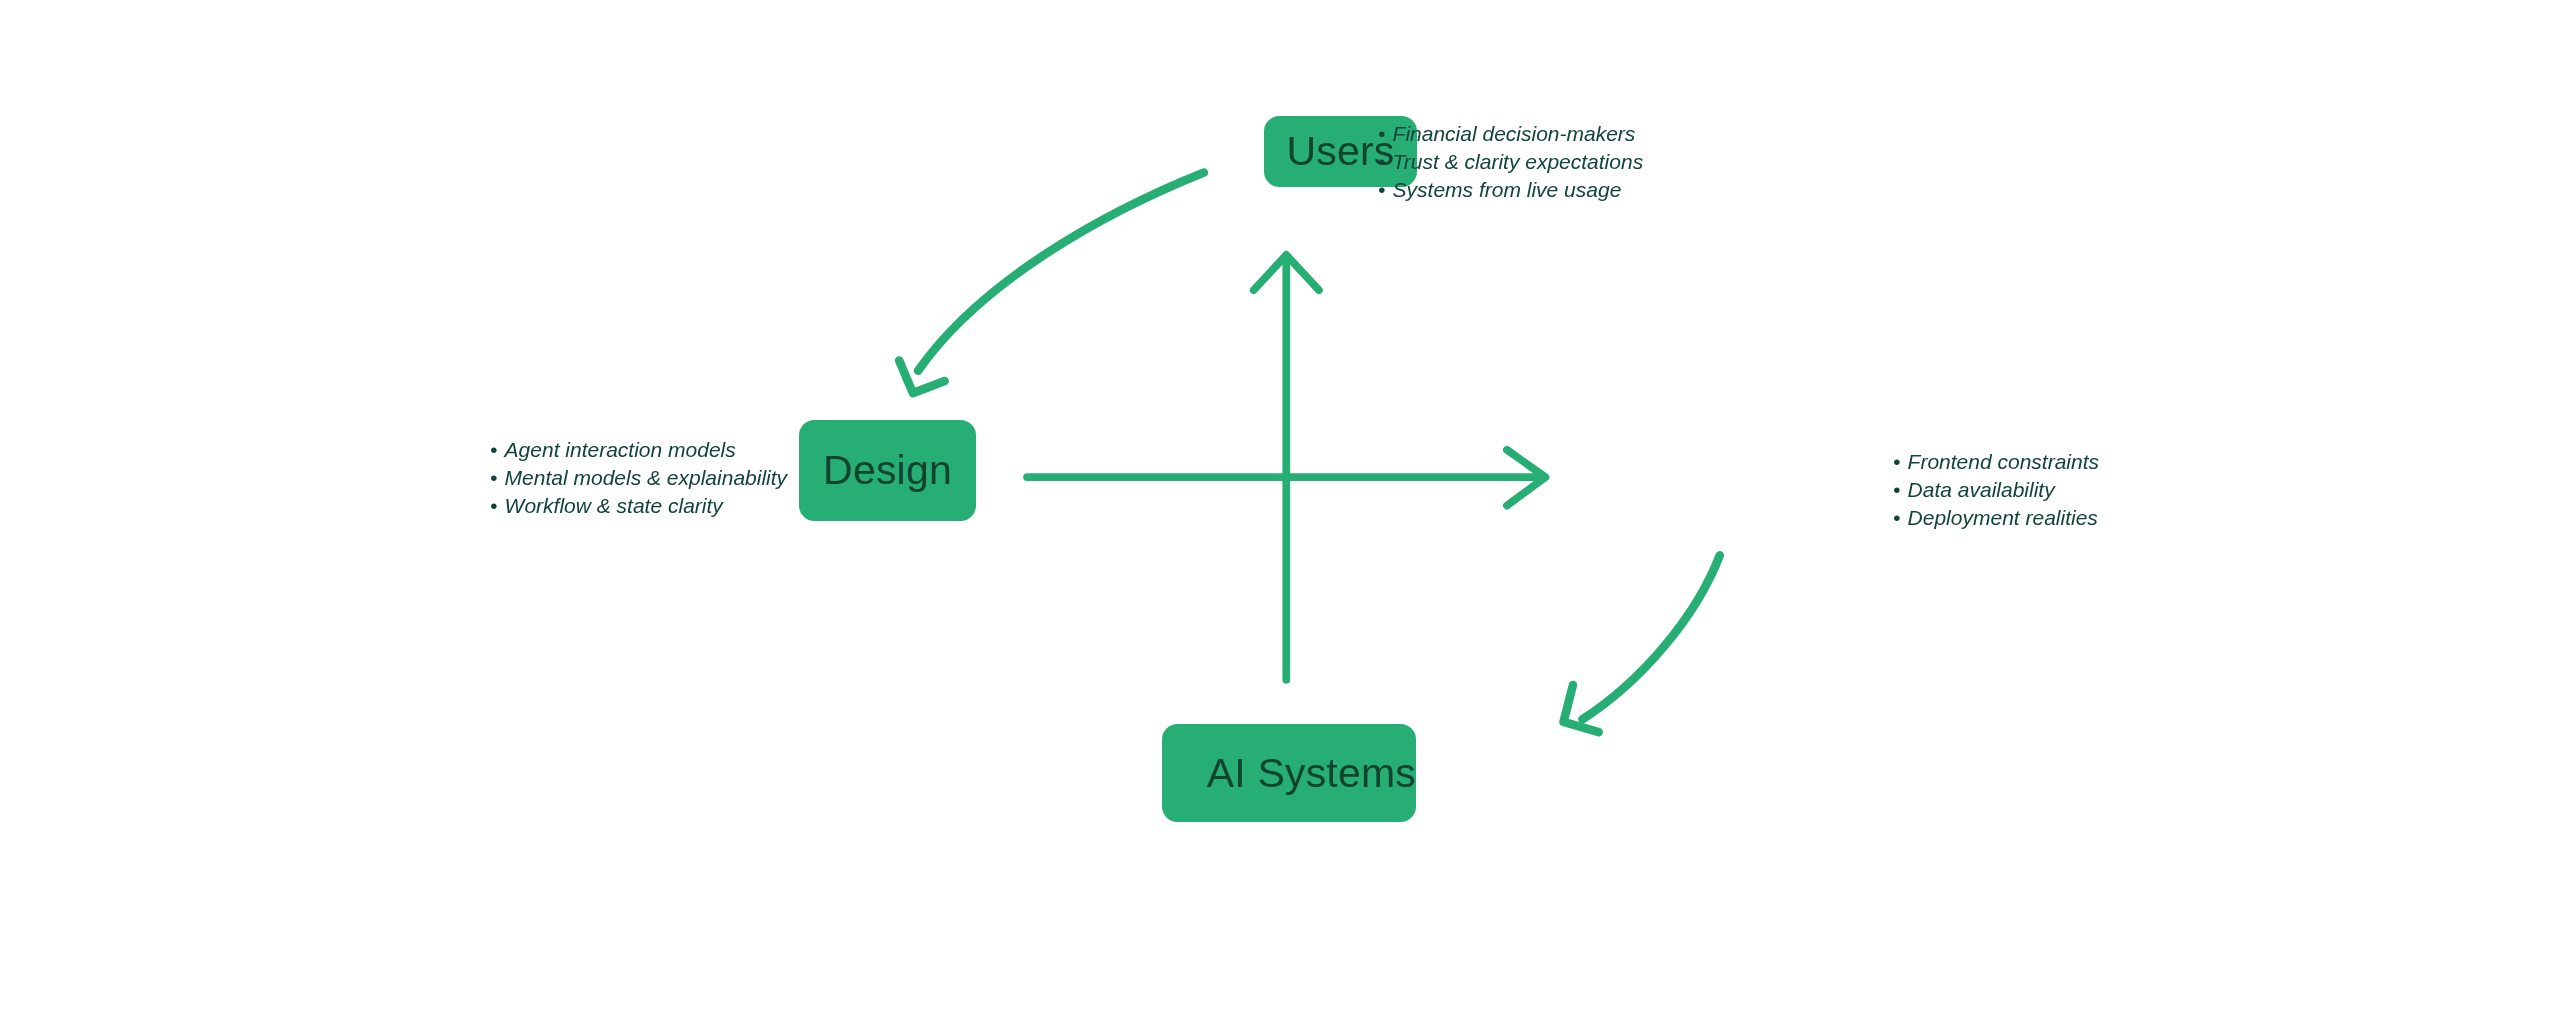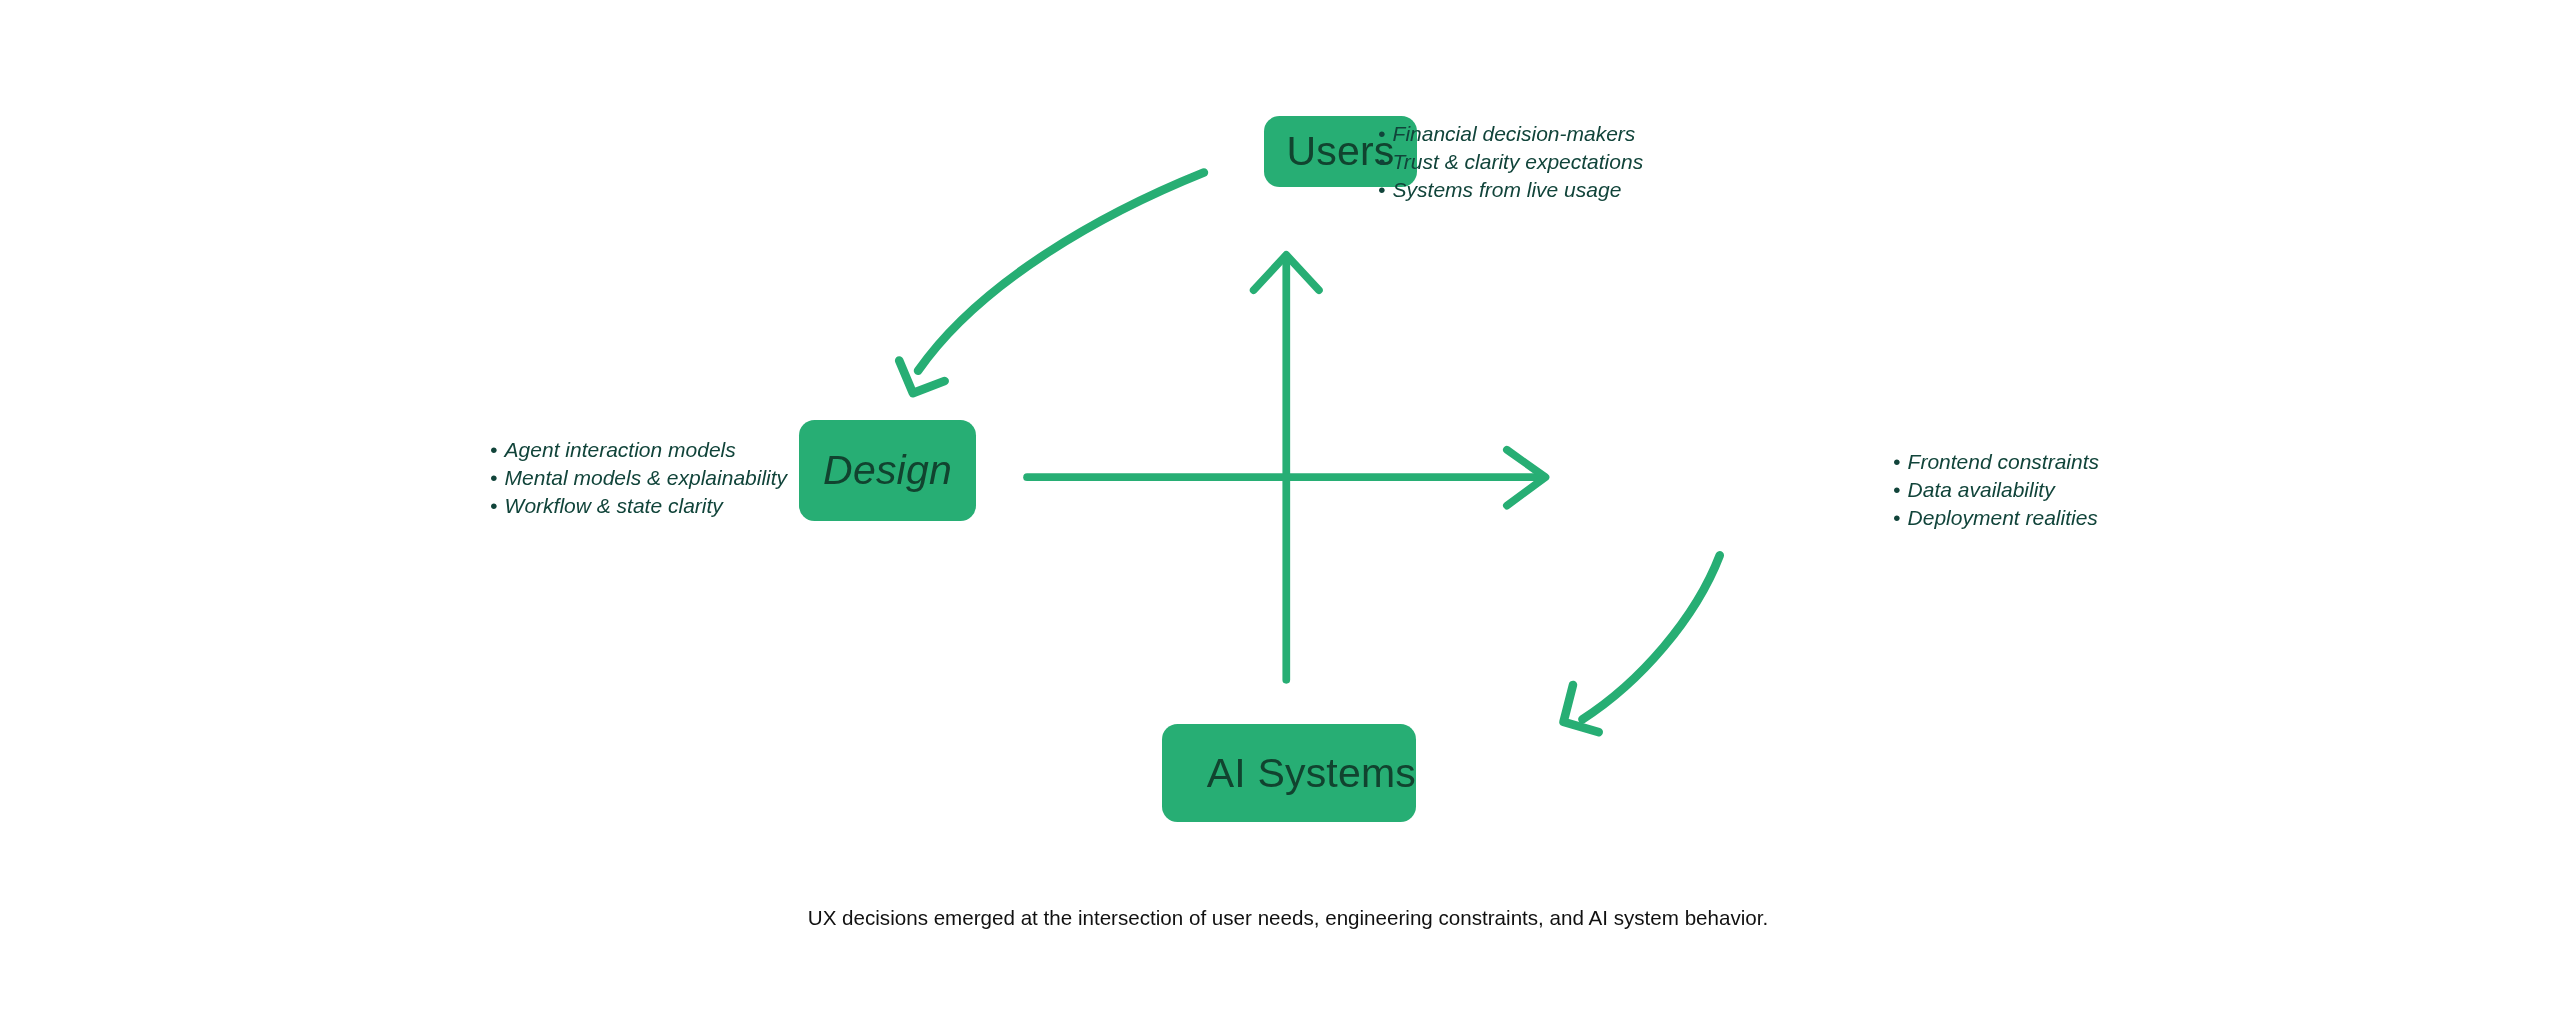--- a/index.html
+++ b/index.html
@@ -44,21 +44,21 @@
   .node-label {
     color: #11432f;
     font-size: 41px;
     font-weight: 400;
     line-height: 1;
     letter-spacing: 0.2px;
     white-space: nowrap;
   }
 
   #node-users      { left: 1264px; top: 116px; width: 153px; height: 71px; }
-  #node-design     { left: 799px;  top: 420px; width: 177px; height: 101px; font-style: italic; }
+  #node-design     { left: 799px;  top: 420px; width: 177px; height: 101px; }
   #node-engineering{ left: 1602px; top: 420px; width: 276px; height: 96px; }
   #node-aisystems  { left: 1162px; top: 724px; width: 254px; height: 98px; justify-content: flex-end; }
 
   
   .bullets {
     position: absolute;
     list-style: none;
     margin: 0;
     padding: 0;
     color: #11443a;
@@ -160,16 +160,15 @@
   <ul class="bullets" id="bullets-engineering">
     <li><span class="bullet-dot">•</span><span>Frontend constraints</span></li>
     <li><span class="bullet-dot">•</span><span>Data availability</span></li>
     <li><span class="bullet-dot">•</span><span>Deployment realities</span></li>
   </ul>
 
   <div class="node" id="node-aisystems">
     <span class="node-label">AI Systems</span>
   </div>
 
-  <div id="caption">UX decisions emerged at the intersection of user needs, engineering constraints, and AI system behavior.</div>
 
 </div>
 
 
 </body></html>

